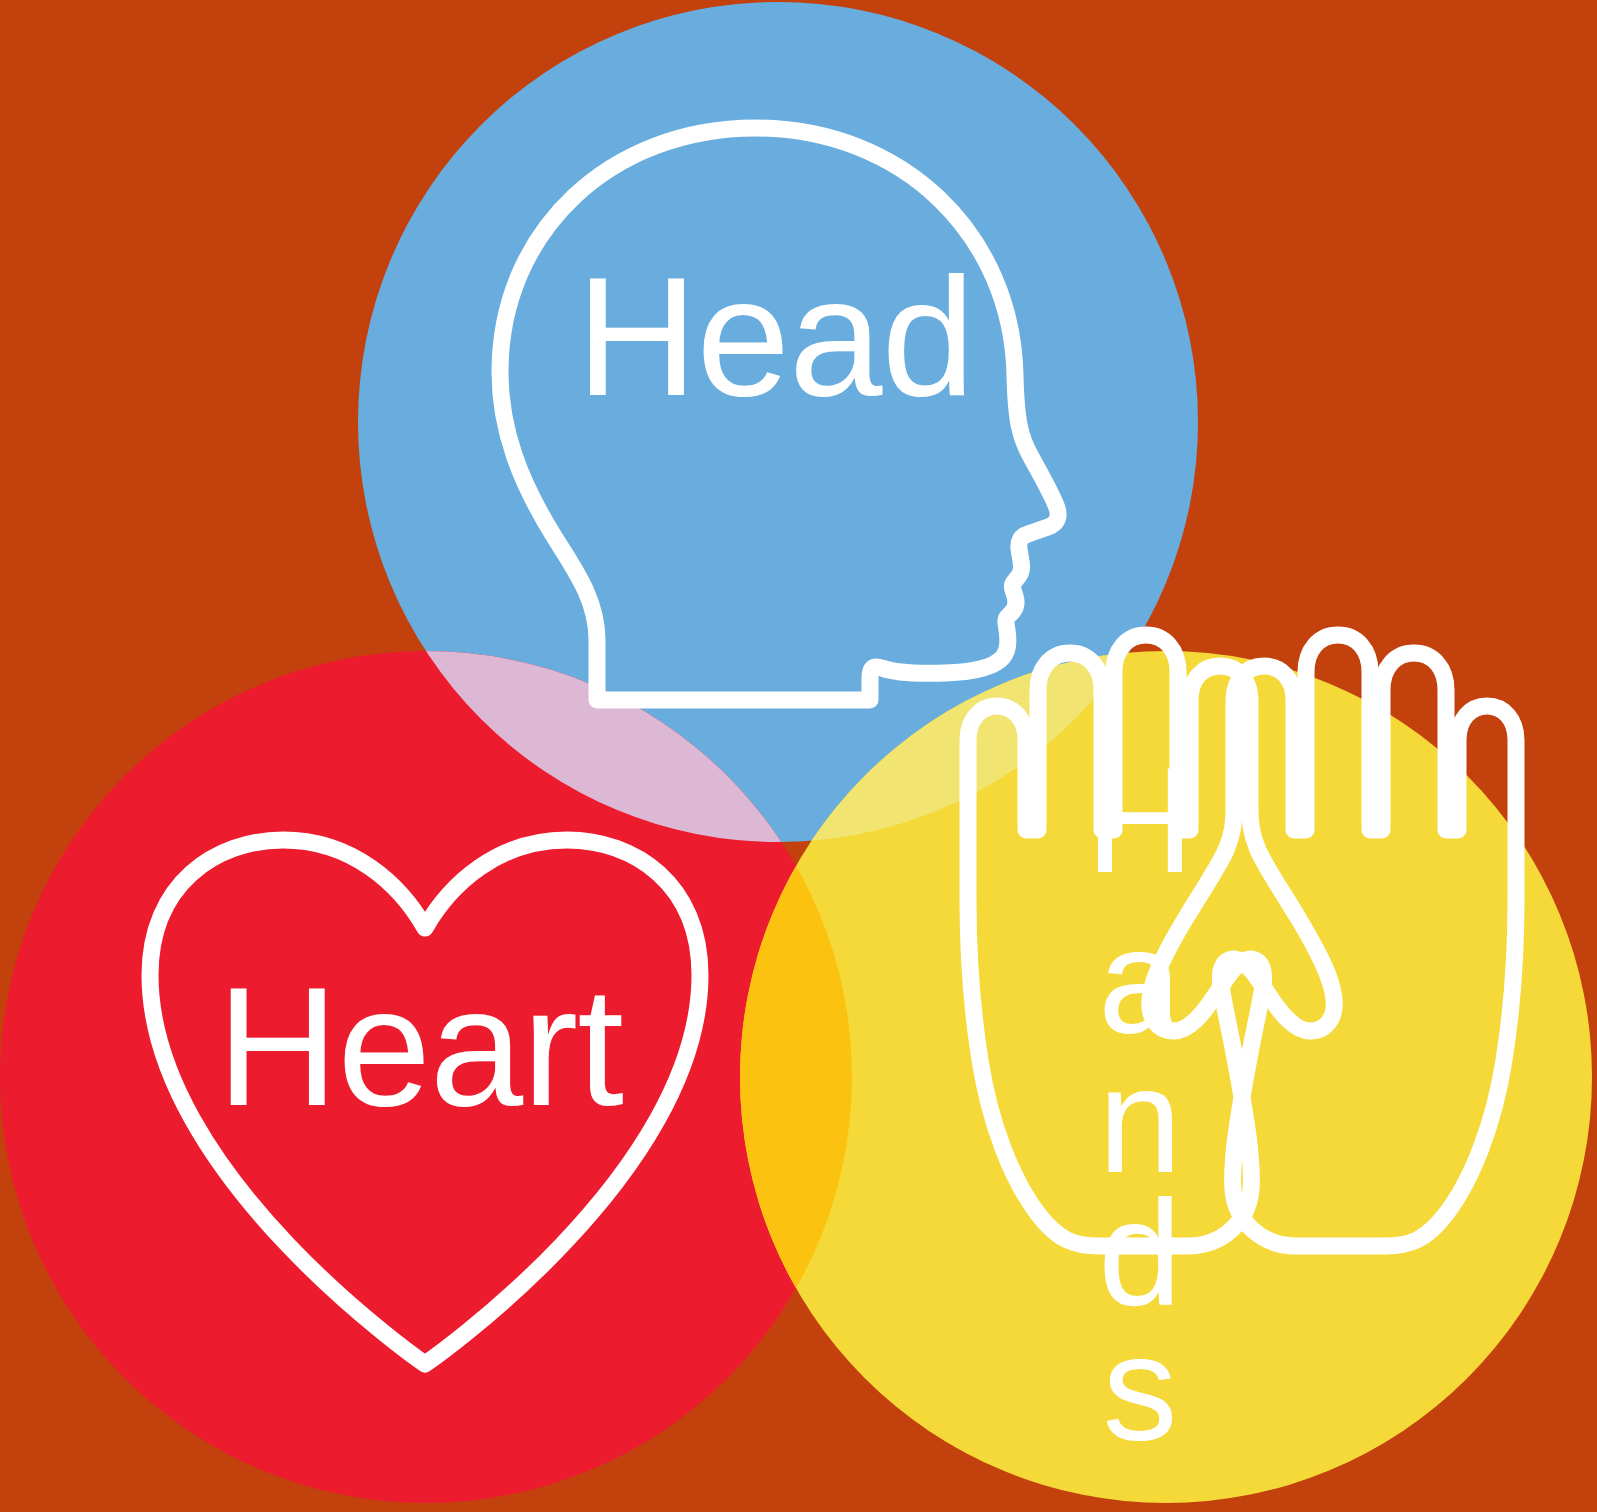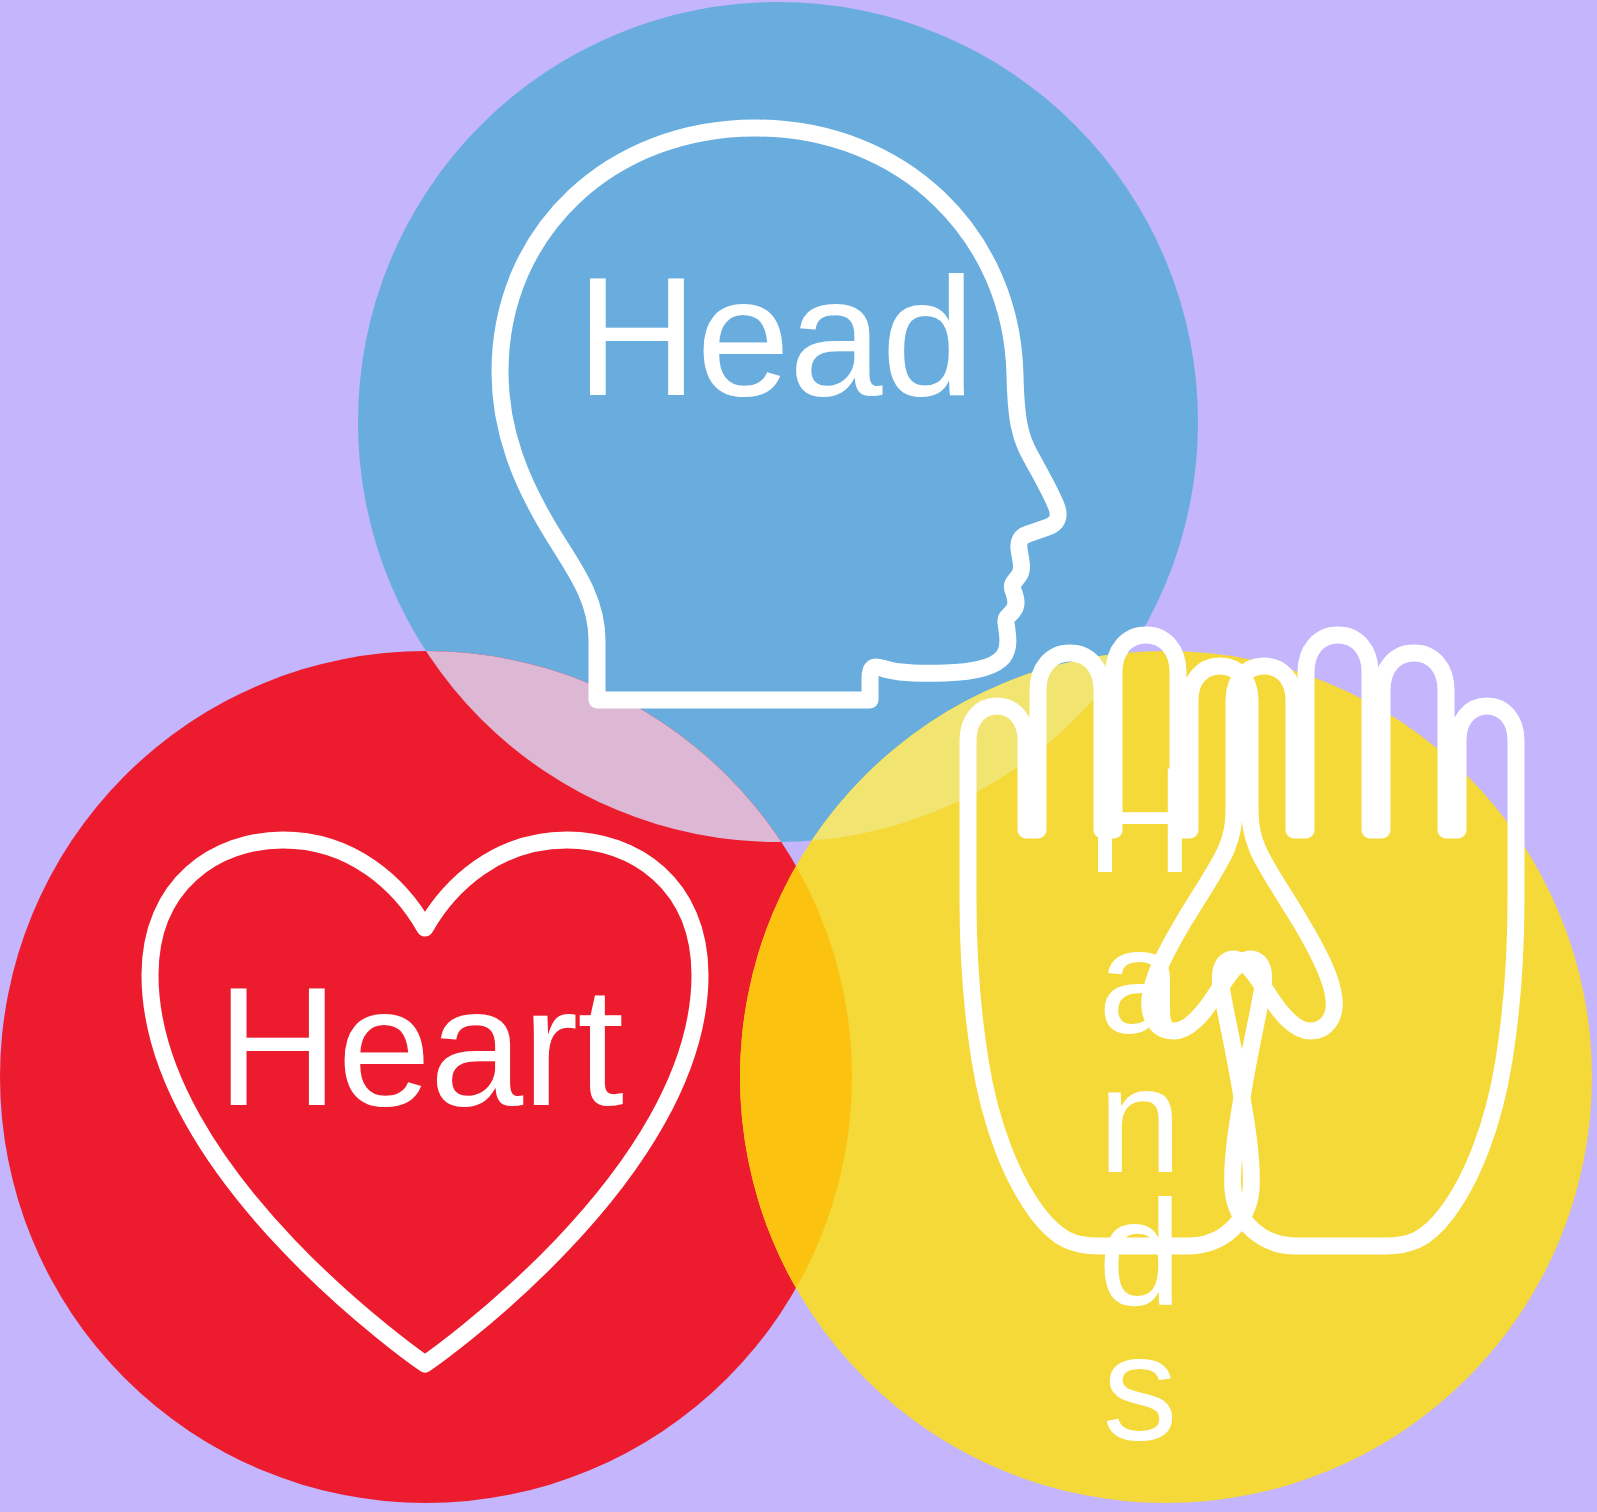--- a/index.html
+++ b/index.html
@@ -38,21 +38,21 @@
   .glyph-outline {
     fill: none;
     stroke: #ffffff;
     stroke-linejoin: round;
     stroke-linecap: round;
   }
 </style>
 </head>
 <body style="background: rgb(255, 255, 255);">
 
-<div id="venn-stage" style="background: #c4b5fd;">
+<div id="venn-stage" style="background: #c2410c;">
 
   <svg id="venn-svg" viewBox="0 0 1597 1512" xmlns="http://www.w3.org/2000/svg">
 
     <defs>
 
       <clipPath id="clip-head">
         <circle id="cp-head" cx="778" cy="422" r="420"></circle>
       </clipPath>
       <clipPath id="clip-heart">
         <circle id="cp-heart" cx="426" cy="1077" r="426"></circle>

